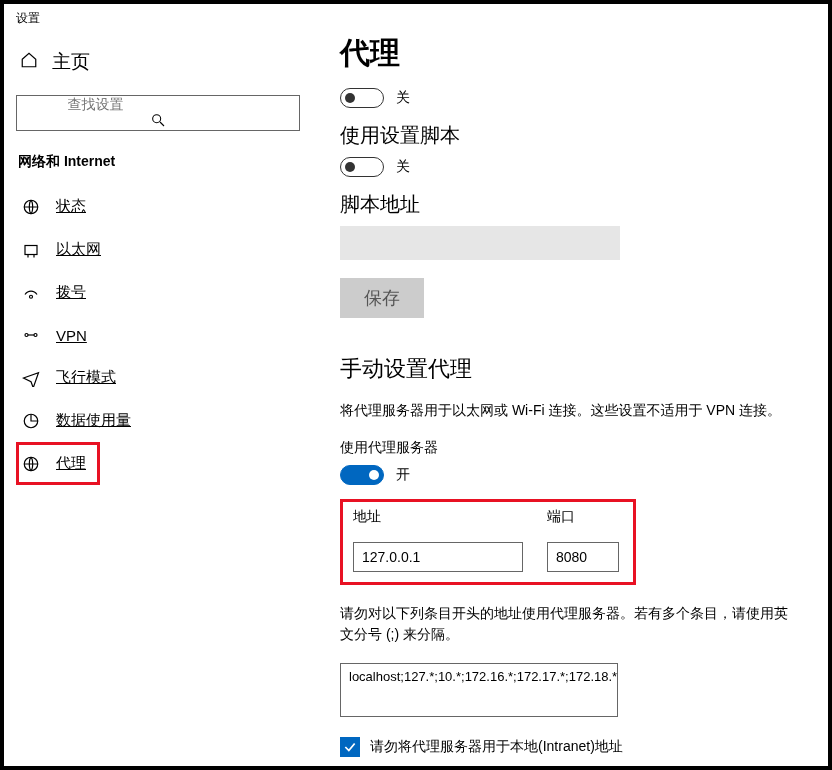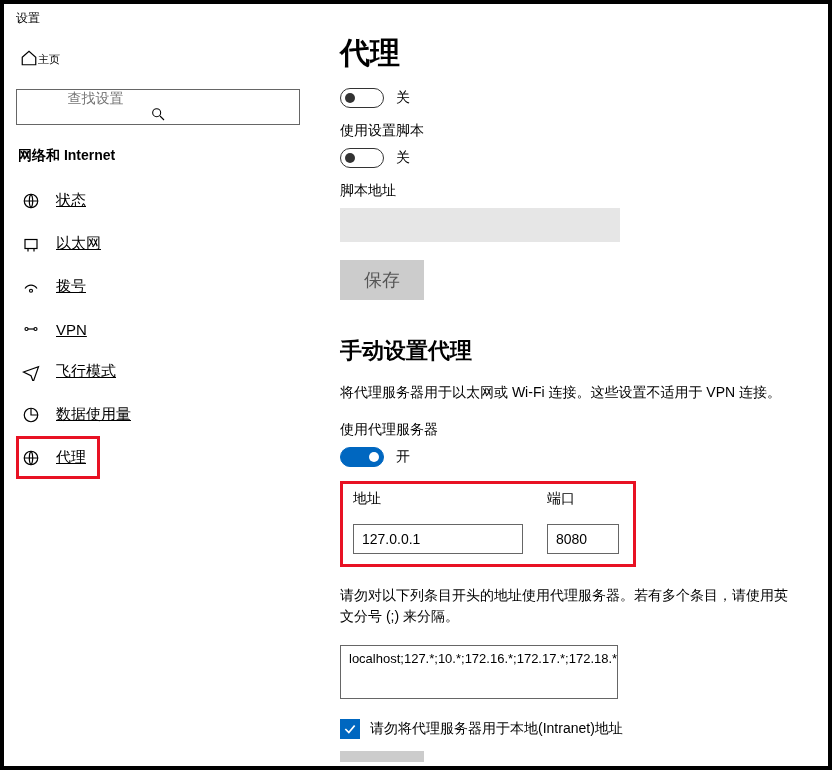--- a/index.html
+++ b/index.html
@@ -34,22 +34,23 @@
     padding: 6px 10px 0 6px;
   }
   .main {
     flex: 1;
     padding: 0 30px 10px 30px;
     overflow-y: auto;
   }
   .home-row {
     display: flex;
     align-items: center;
+    gap: 14px;
     padding: 10px 4px;
-    font-size: 11px;
+    font-size: 19px;
   }
   .home-icon svg { width: 18px; height: 18px; }
   .search-box {
     margin-top: 10px;
     border: 1px solid #666;
     height: 36px;
     display: flex;
     align-items: center;
     padding: 0 10px;
     background: #fff;
@@ -118,42 +119,42 @@
   }
   .toggle.on {
     background: #0067c0;
     border-color: #0067c0;
   }
   .toggle.on .knob {
     background: #fff;
     left: 28px;
   }
   .field-label {
-    font-size: 14px;
+    font-size: 20px;
     margin-bottom: 8px;
     font-family: Liberation Serif, serif;
   }
   .grey-block {
     background: #e6e6e6;
     height: 34px;
     width: 280px;
     margin-bottom: 18px;
   }
   .btn {
     background: #ccc;
     border: none;
     padding: 8px 24px;
     font-size: 18px;
     color: #555;
     cursor: pointer;
   }
   .btn.dark { color: #000; background: #ccc; }
   h2.sub-title {
     font-size: 22px;
-    font-weight: 700;
+    font-weight: 400;
     margin: 36px 0 16px 0;
   }
   .desc {
     font-size: 14px;
     margin-bottom: 18px;
     line-height: 1.5;
   }
   .section-label {
     font-size: 14px;
     margin-bottom: 8px;

